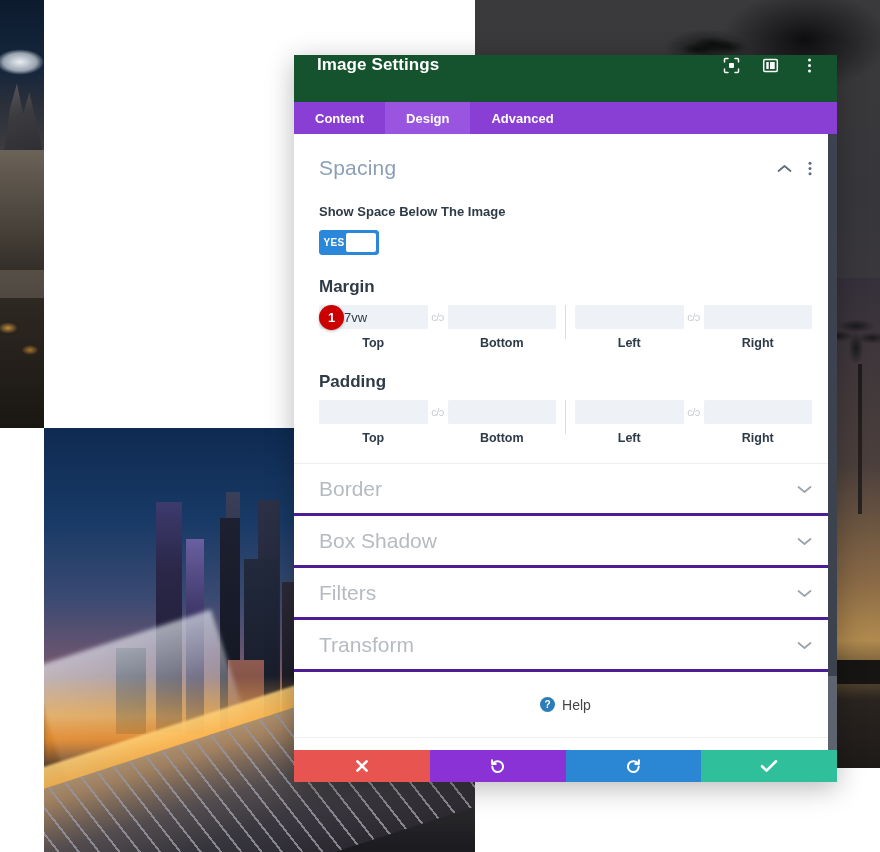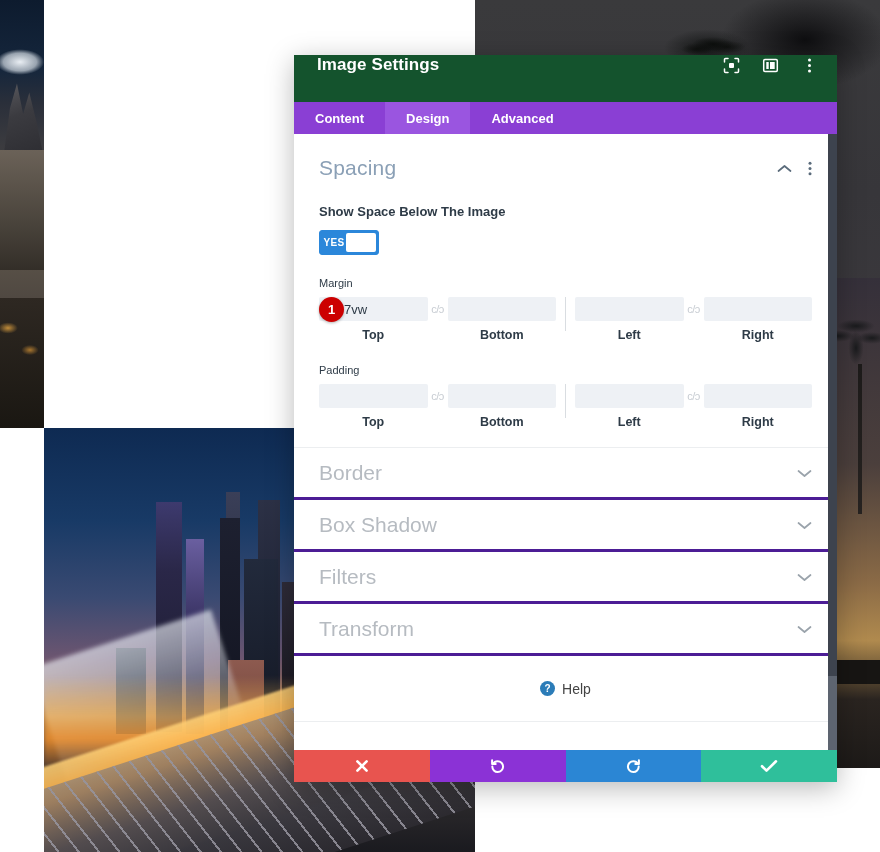--- a/index.html
+++ b/index.html
@@ -170,21 +170,21 @@
 
   .field-label { margin-top: 24px; font-size: 13px; color:#2e3b47; font-weight:bold; }
   .toggle {
     margin-top: 11px; width:60px; height:25px; border-radius:3px;
     background:#2b87da; border:1px solid #2b87da; display:flex; align-items:center;
     cursor:pointer; padding:2px;
   }
   .toggle .lab { flex:1; text-align:center; color:#fff; font-size:10px; font-weight:bold; letter-spacing:.4px; }
   .toggle .knob { width:30px; height:19px; background:#fff; border-radius:2px; }
 
-  .group-label { margin-top: 22px; font-size:11px; color:#2e3b47; font-weight:normal; }
+  .group-label { margin-top: 22px; font-size:17px; color:#2e3b47; font-weight:bold; }
   .quad-row { margin-top: 8px; display:flex; align-items:flex-start; }
   .quad-half { display:flex; align-items:flex-start; flex:1 1 0; }
   .divider-v { width:1px; background:#d9dde1; height:34px; margin: 0 9px; align-self:flex-start; }
   .field-col { flex:1 1 0; }
   .field-box {
     height: 24px; background:#eef1f5; border-radius:2px;
     display:flex; align-items:center; padding: 0 7px;
   }
   .field-box .val { font-size:13px; color:#2e3b47; }
   .field-sub { text-align:center; font-size:12.5px; color:#2e3b47; font-weight:bold; margin-top:7px; }

